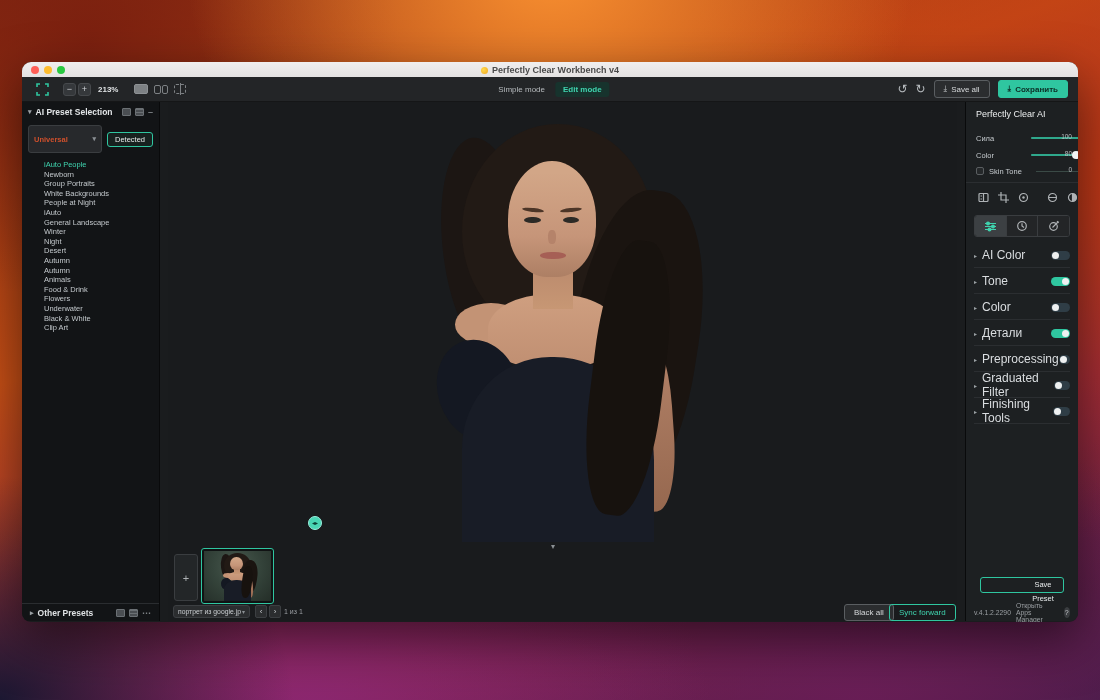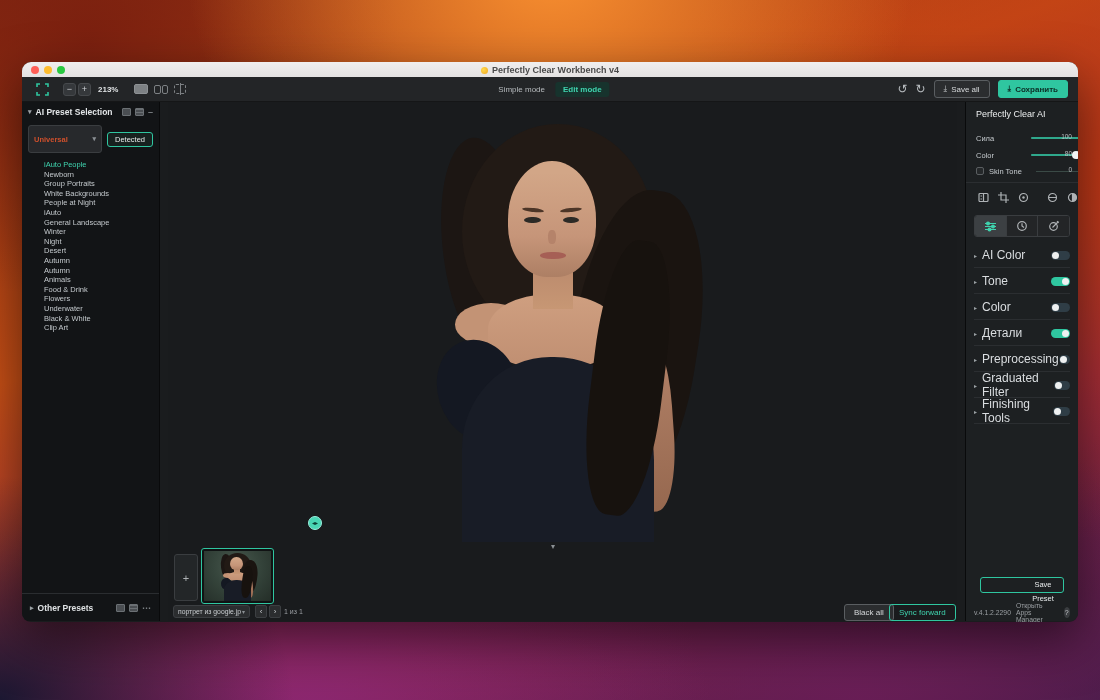--- a/index.html
+++ b/index.html
@@ -61,21 +61,21 @@
   .mi { width:9px; height:8px; border:1px solid #6b7074; border-radius:1px; background:#4a4e52; }
   .mi.list { background:linear-gradient(#6b7074 1px, #4a4e52 1px, #4a4e52 3px, #6b7074 3px, #6b7074 4px, #4a4e52 4px); }
   .dash { color:#7c8185; font-size:9px; line-height:6px; }
   .sb-row { display:flex; gap:5px; padding:3px 6px 5px; align-items:center; }
   .dropdown { flex:1; height:28px; background:#27292c; border:1px solid #3a3d40; border-radius:3px; display:flex; align-items:center; padding:0 5px; font-size:7.5px; color:#d0502c; font-weight:bold; }
   .dropdown .chev { margin-left:auto; color:#8b9094; font-size:7px; }
   .detected { height:15px; border:1px solid #2fc6a0; border-radius:3px; background:#17211f; color:#e8ebec; font-size:7.5px; padding:0 7px; line-height:13px; }
   .presets { list-style:none; padding:2px 0 0 22px; }
   .presets li { font-size:7.5px; line-height:9.6px; color:#c3c8cc; cursor:default; }
   .presets li.sel { color:#3fd3ae; }
-  .sb-foot { position:absolute; bottom:0; left:0; right:0; border-top:1px solid #2a2d30; height:28px; display:flex; align-items:center; padding:0 8px; font-size:8.5px; font-weight:bold; color:#dfe2e4; }
+  .sb-foot { position:absolute; bottom:0; left:0; right:0; border-top:1px solid #2a2d30; height:18px; display:flex; align-items:center; padding:0 8px; font-size:8.5px; font-weight:bold; color:#dfe2e4; }
   
   .photo { position:absolute; left:150px; top:9px; width:480px; height:431px; overflow:hidden;
     background:radial-gradient(circle at 48% 30%, #50615ا6 0%, #48584d 0%, #35443b 48%, #242e28 100%); }
   .portrait { position:absolute; inset:0; }
   .portrait i { position:absolute; display:block; }
   .hairL { left:26%; top:6%; width:18%; height:52%; background:#1c1613; border-radius:50%; transform:rotate(-7deg); }
   .hairM { left:30%; top:3%; width:40%; height:50%; background:#221a15; border-radius:50%; }
   .hairR { left:53%; top:18%; width:26%; height:74%; background:#1a1410; border-radius:46%; transform:rotate(9deg); }
   .hairR2 { left:47%; top:45%; width:18%; height:52%; background:#171210; border-radius:45%; transform:rotate(6deg); }
   .face { left:39.5%; top:11.5%; width:18.5%; height:27%; border-radius:52% 52% 46% 46%; background:linear-gradient(180deg,#d2a687 10%,#c69579 65%,#ad7f64); }

